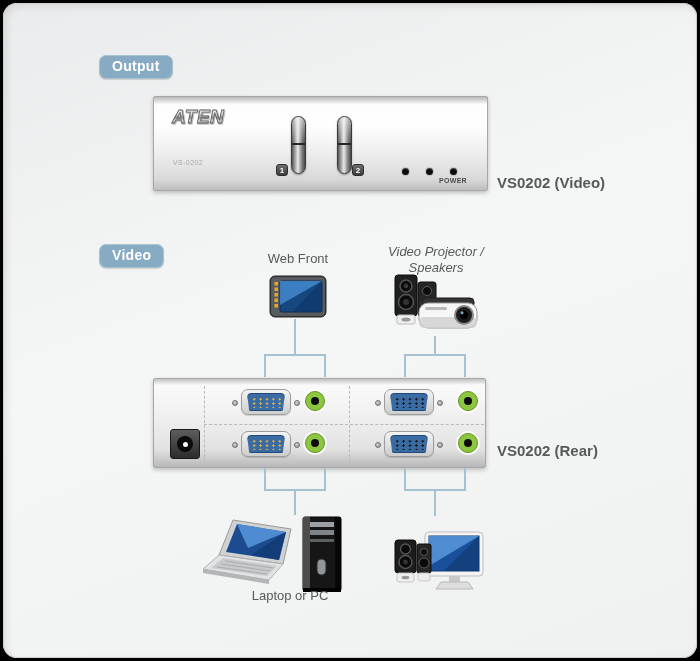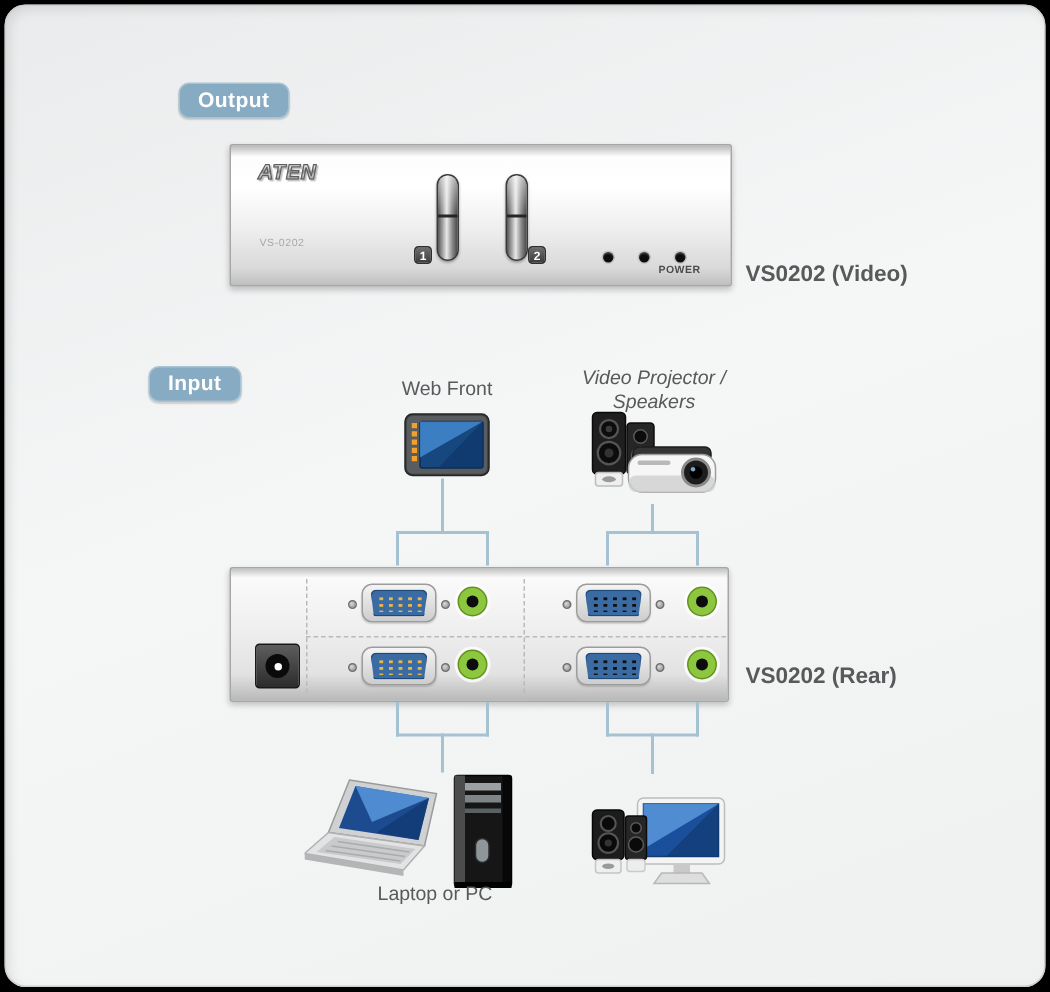--- a/index.html
+++ b/index.html
@@ -25,21 +25,21 @@
   
   .panel { position:absolute; border:1px solid #a6a6a6; border-radius:2px;
     background: linear-gradient(180deg,#b9b9ba 0%,#fdfdfd 8%,#ffffff 30%,#ededee 62%,#d9d9da 88%,#bfbfc0 100%);
     box-shadow:0 2px 4px rgba(0,0,0,.22); }
   .front-panel { left:150px; top:93px; width:335px; height:95px; }
   .rear-panel  { left:150px; top:375px; width:333px; height:90px;
     background: linear-gradient(180deg,#c2c2c3 0%,#fafafa 7%,#efeff0 45%,#e2e2e3 80%,#b8b8b9 100%); }
 
   
   .aten { position:absolute; left:18px; top:9px; font-style:italic; font-weight:900;
-    font-size:14px; letter-spacing:.5px;
+    font-size:19px; letter-spacing:.5px;
     background:linear-gradient(180deg,#fafafa 0%,#dcdcdc 35%,#8f8f8f 52%,#d2d2d2 66%,#707070 100%);
     -webkit-background-clip:text; background-clip:text; color:transparent;
     -webkit-text-stroke:.8px #5f5f5f; filter:drop-shadow(1px 1px 0 rgba(0,0,0,.25)); }
   .model { position:absolute; left:19px; top:62px; font-size:7px; color:#a9a9ac; letter-spacing:.4px; }
 
   
   .pushbutton { position:absolute; width:15px; height:58px; border-radius:8px;
     border:1px solid #3a3a3a;
     background:linear-gradient(90deg,#555 0%,#9d9d9d 22%,#e9e9e9 45%,#8d8d8d 72%,#474747 100%);
     box-shadow:0 1px 2px rgba(0,0,0,.35); }
@@ -94,22 +94,22 @@
   .bracket { position:absolute; width:62px; height:23px; border:2px solid var(--line-blue,#a5c2d3); }
   .bracket.down { border-bottom:none; }
   .bracket.up   { border-top:none; }
   .stem { position:absolute; width:0; border-left:2px solid var(--line-blue,#a5c2d3); }
 </style>
 </head>
 <body>
 
 <div class="frame">
 
-  <div class="badge" style="left:96px; top:52px;margin-left:20px;">Output</div>
-  <div class="badge" style="left:96px; top:241px;">Input</div>
+  <div class="badge" style="left:96px; top:52px;">Output</div>
+  <div class="badge" style="left:96px; top:241px;">Video</div>
 
   <div class="panel front-panel">
     <div class="aten">ATEN</div>
     <div class="model">VS-0202</div>
 
     <div class="pushbutton btn1"></div>
     <div class="pushbutton btn2"></div>
     <div class="numtag tag1">1</div>
     <div class="numtag tag2">2</div>
 

